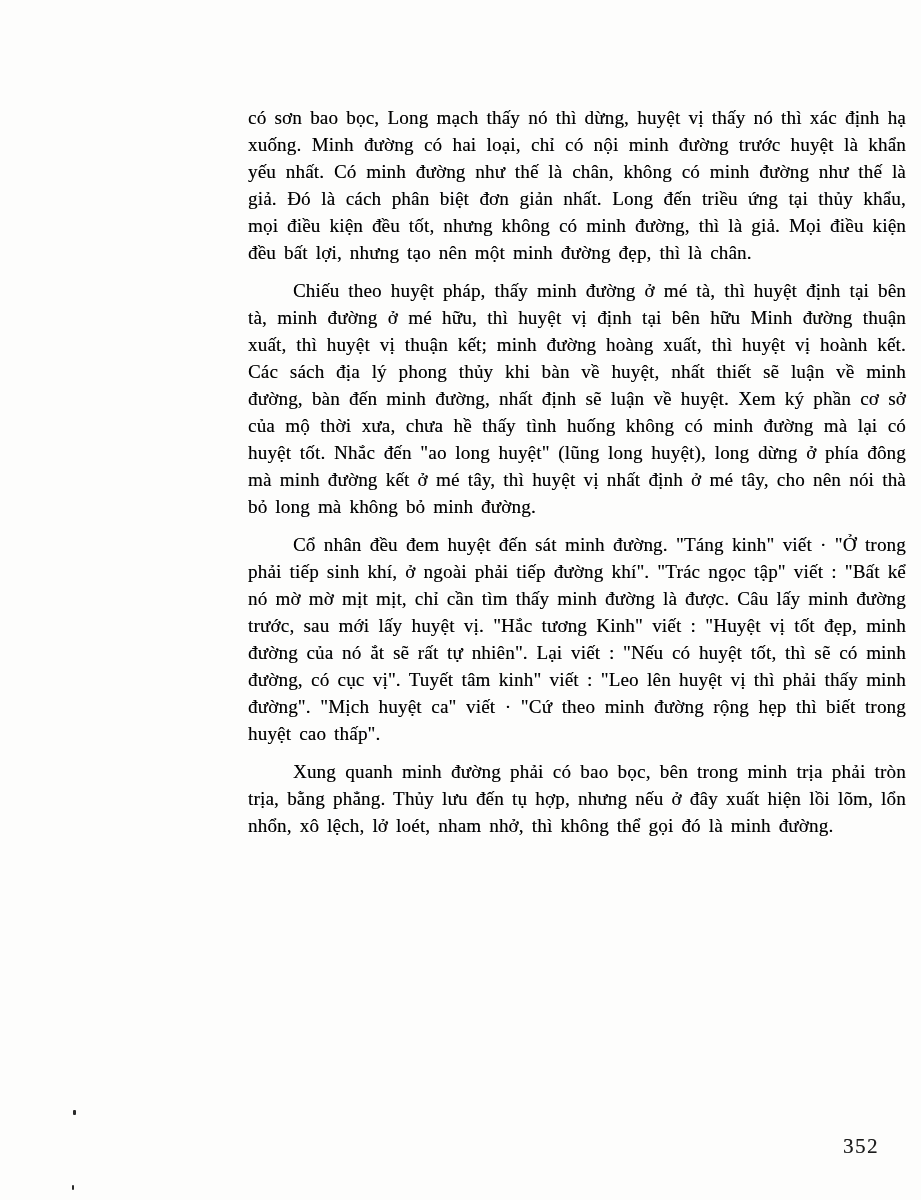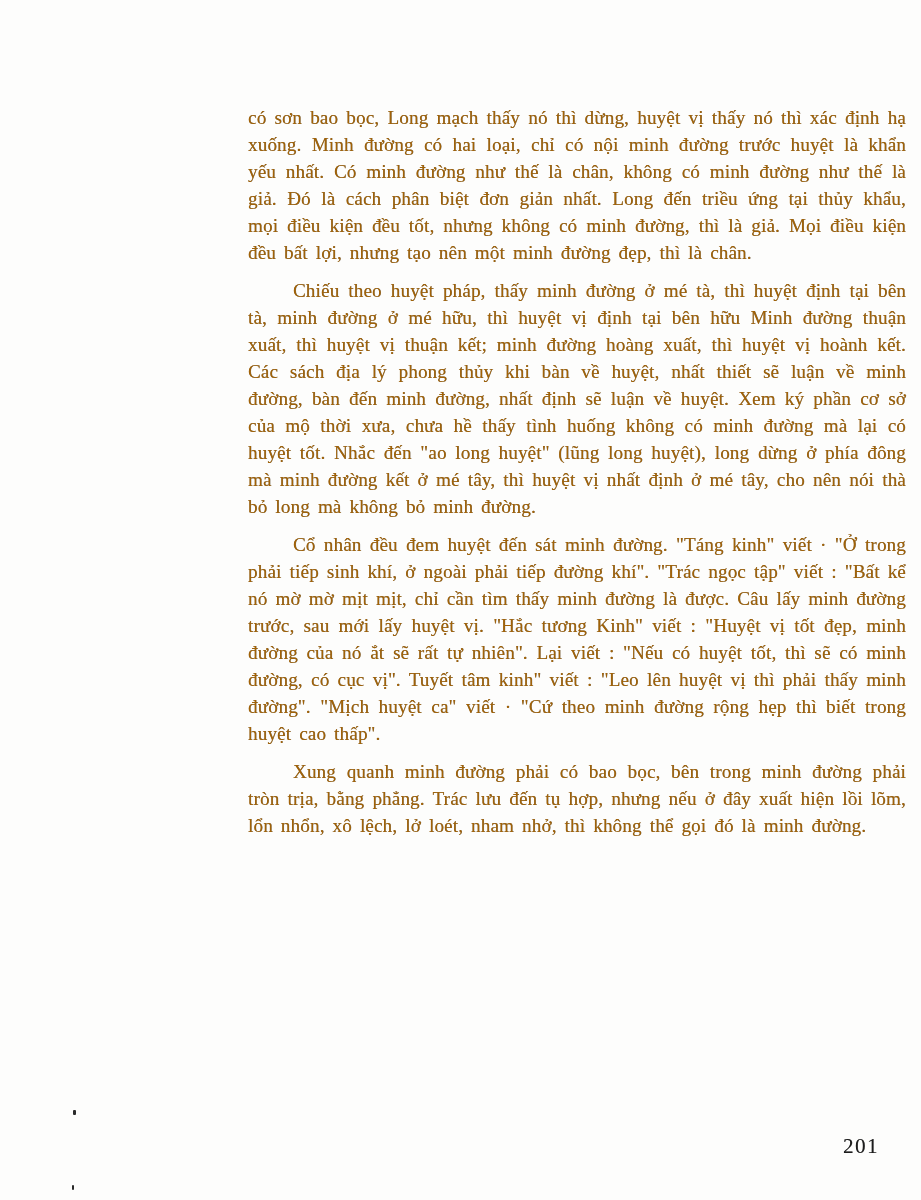--- a/index.html
+++ b/index.html
@@ -18,21 +18,21 @@
     inset: 0;
   }
   .text-block {
     position: absolute;
     left: 248px;
     top: 104px;
     width: 658px;
     font-family: "Liberation Serif", "DejaVu Serif", serif;
     font-size: 19px;
     line-height: 27px;
-    color: #a16207;
+    color: #000000;
     text-align: justify;
     letter-spacing: 0.2px;
     word-spacing: 3px;
     text-shadow: 0.25px 0.25px 0 rgba(25,25,25,0.55);
   }
   .text-block p {
     margin: 0 0 11px 0;
     text-indent: 45px;
   }
   .text-block p.continuation {
@@ -60,21 +60,21 @@
 </style>
 </head>
 <body>
 
 <div class="page">
 
   <div class="text-block">
     <p class="continuation">có sơn bao bọc, Long mạch thấy nó thì dừng, huyệt vị thấy nó thì xác định hạ xuống. Minh đường có hai loại, chỉ có nội minh đường trước huyệt là khẩn yếu nhất. Có minh đường như thế là chân, không có minh đường như thế là giả. Đó là cách phân biệt đơn giản nhất. Long đến triều ứng tại thủy khẩu, mọi điều kiện đều tốt, nhưng không có minh đường, thì là giả. Mọi điều kiện đều bất lợi, nhưng tạo nên một minh đường đẹp, thì là chân.</p>
     <p>Chiếu theo huyệt pháp, thấy minh đường ở mé tà, thì huyệt định tại bên tà, minh đường ở mé hữu, thì huyệt vị định tại bên hữu Minh đường thuận xuất, thì huyệt vị thuận kết; minh đường hoàng xuất, thì huyệt vị hoành kết. Các sách địa lý phong thủy khi bàn về huyệt, nhất thiết sẽ luận về minh đường, bàn đến minh đường, nhất định sẽ luận về huyệt. Xem ký phần cơ sở của mộ thời xưa, chưa hề thấy tình huống không có minh đường mà lại có huyệt tốt. Nhắc đến "ao long huyệt" (lũng long huyệt), long dừng ở phía đông mà minh đường kết ở mé tây, thì huyệt vị nhất định ở mé tây, cho nên nói thà bỏ long mà không bỏ minh đường.</p>
     <p>Cổ nhân đều đem huyệt đến sát minh đường. "Táng kinh" viết · "Ở trong phải tiếp sinh khí, ở ngoài phải tiếp đường khí". "Trác ngọc tập" viết : "Bất kể nó mờ mờ mịt mịt, chỉ cần tìm thấy minh đường là được. Câu lấy minh đường trước, sau mới lấy huyệt vị. "Hắc tương Kinh" viết : "Huyệt vị tốt đẹp, minh đường của nó ắt sẽ rất tự nhiên". Lại viết : "Nếu có huyệt tốt, thì sẽ có minh đường, có cục vị". Tuyết tâm kinh" viết : "Leo lên huyệt vị thì phải thấy minh đường". "Mịch huyệt ca" viết · "Cứ theo minh đường rộng hẹp thì biết trong huyệt cao thấp".</p>
-    <p>Xung quanh minh đường phải có bao bọc, bên trong minh đường phải tròn trịa, bằng phẳng. Trác lưu đến tụ hợp, nhưng nếu ở đây xuất hiện lồi lõm, lổn nhổn, xô lệch, lở loét, nham nhở, thì không thể gọi đó là minh đường.</p>
+    <p>Xung quanh minh đường phải có bao bọc, bên trong minh trịa phải tròn trịa, bằng phẳng. Thủy lưu đến tụ hợp, nhưng nếu ở đây xuất hiện lồi lõm, lổn nhổn, xô lệch, lở loét, nham nhở, thì không thể gọi đó là minh đường.</p>
   </div>
 
-  <div class="page-number">201</div>
+  <div class="page-number">352</div>
 
   <div class="speck speck-1"></div>
   <div class="speck speck-2"></div>
 
 </div>
 
 </body></html>

